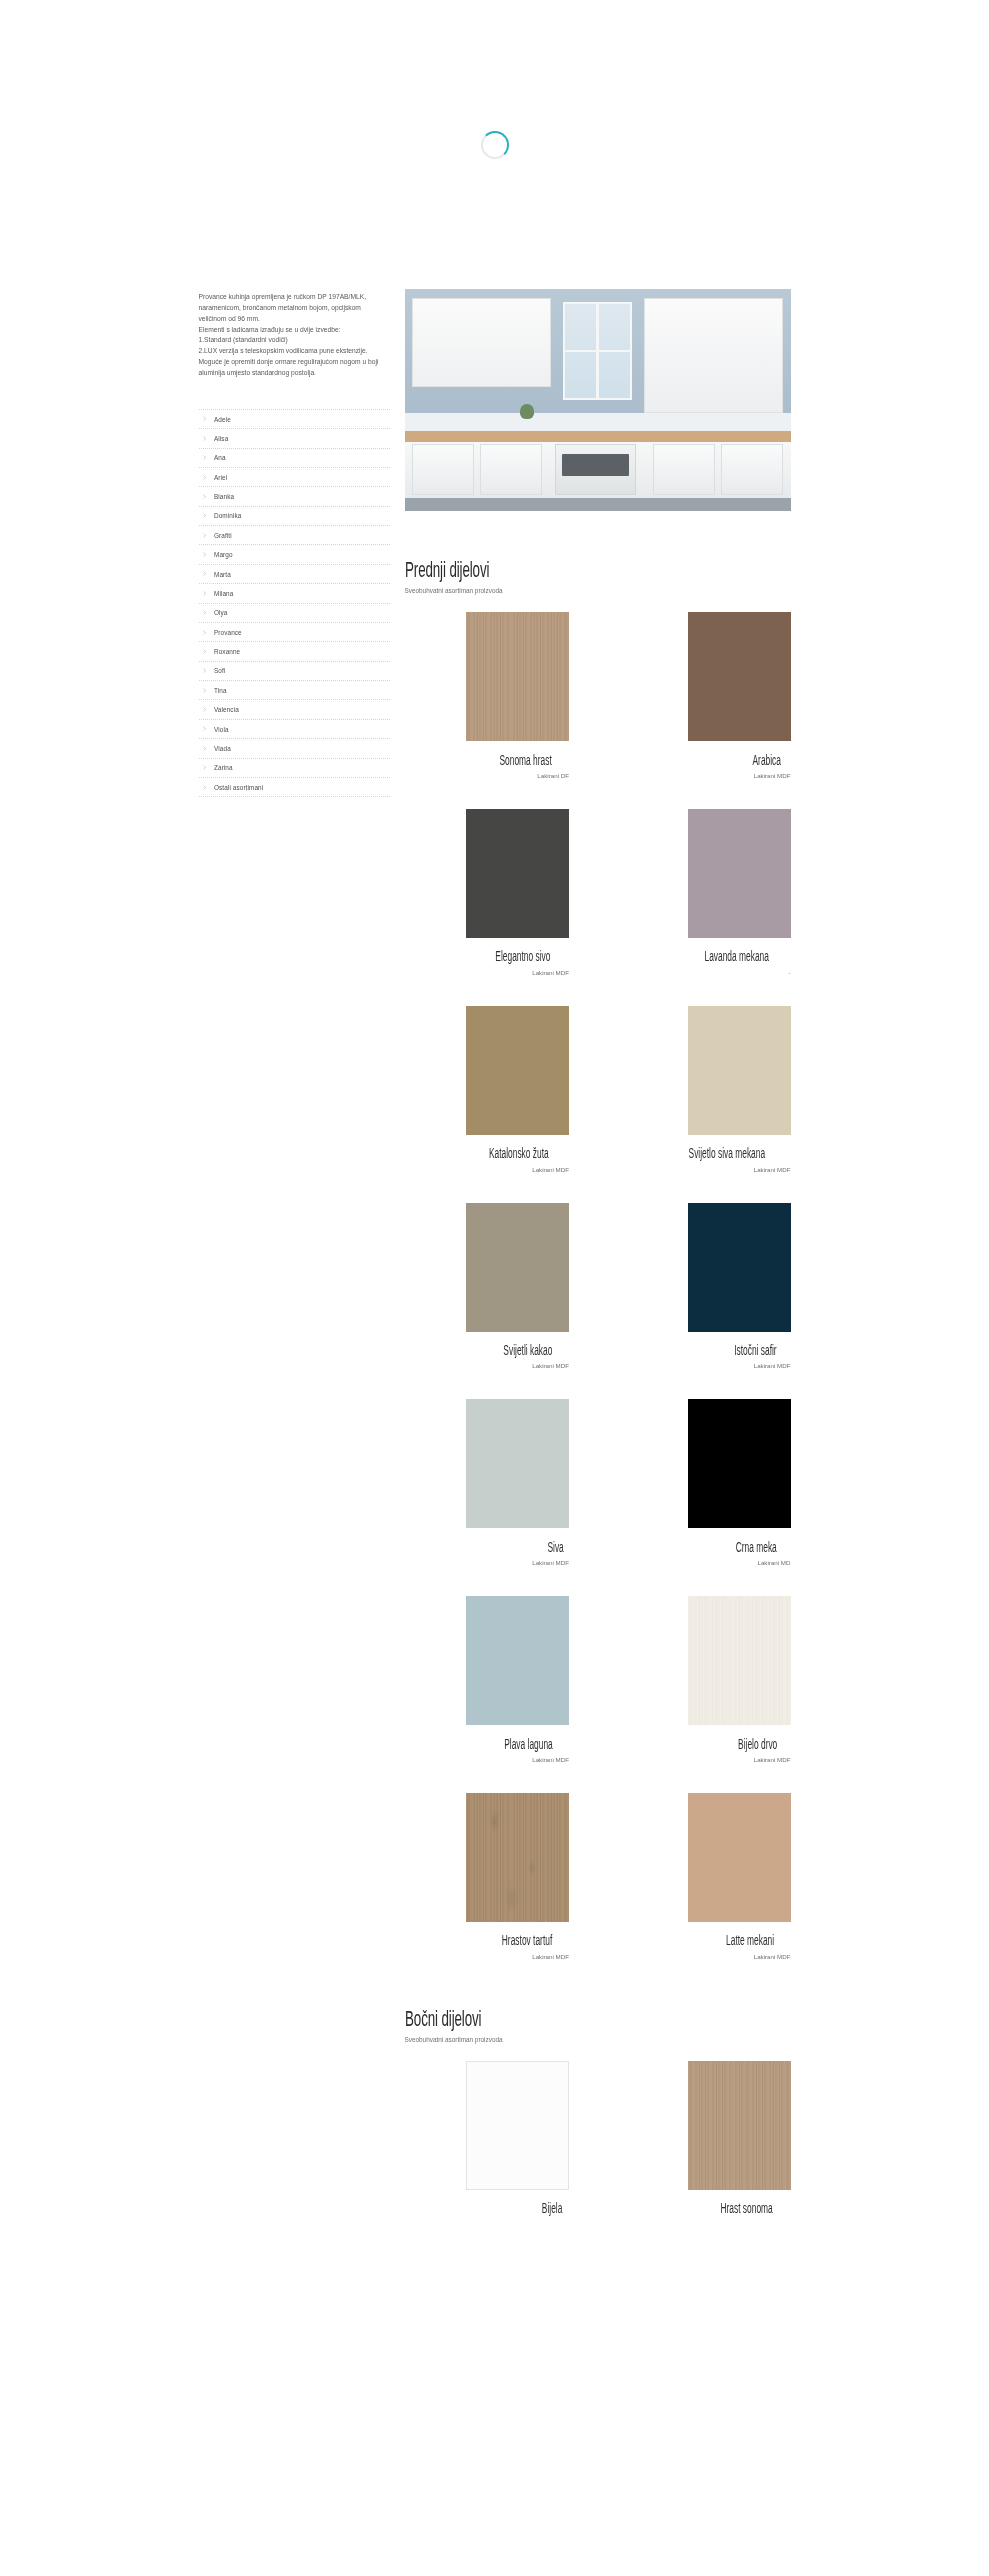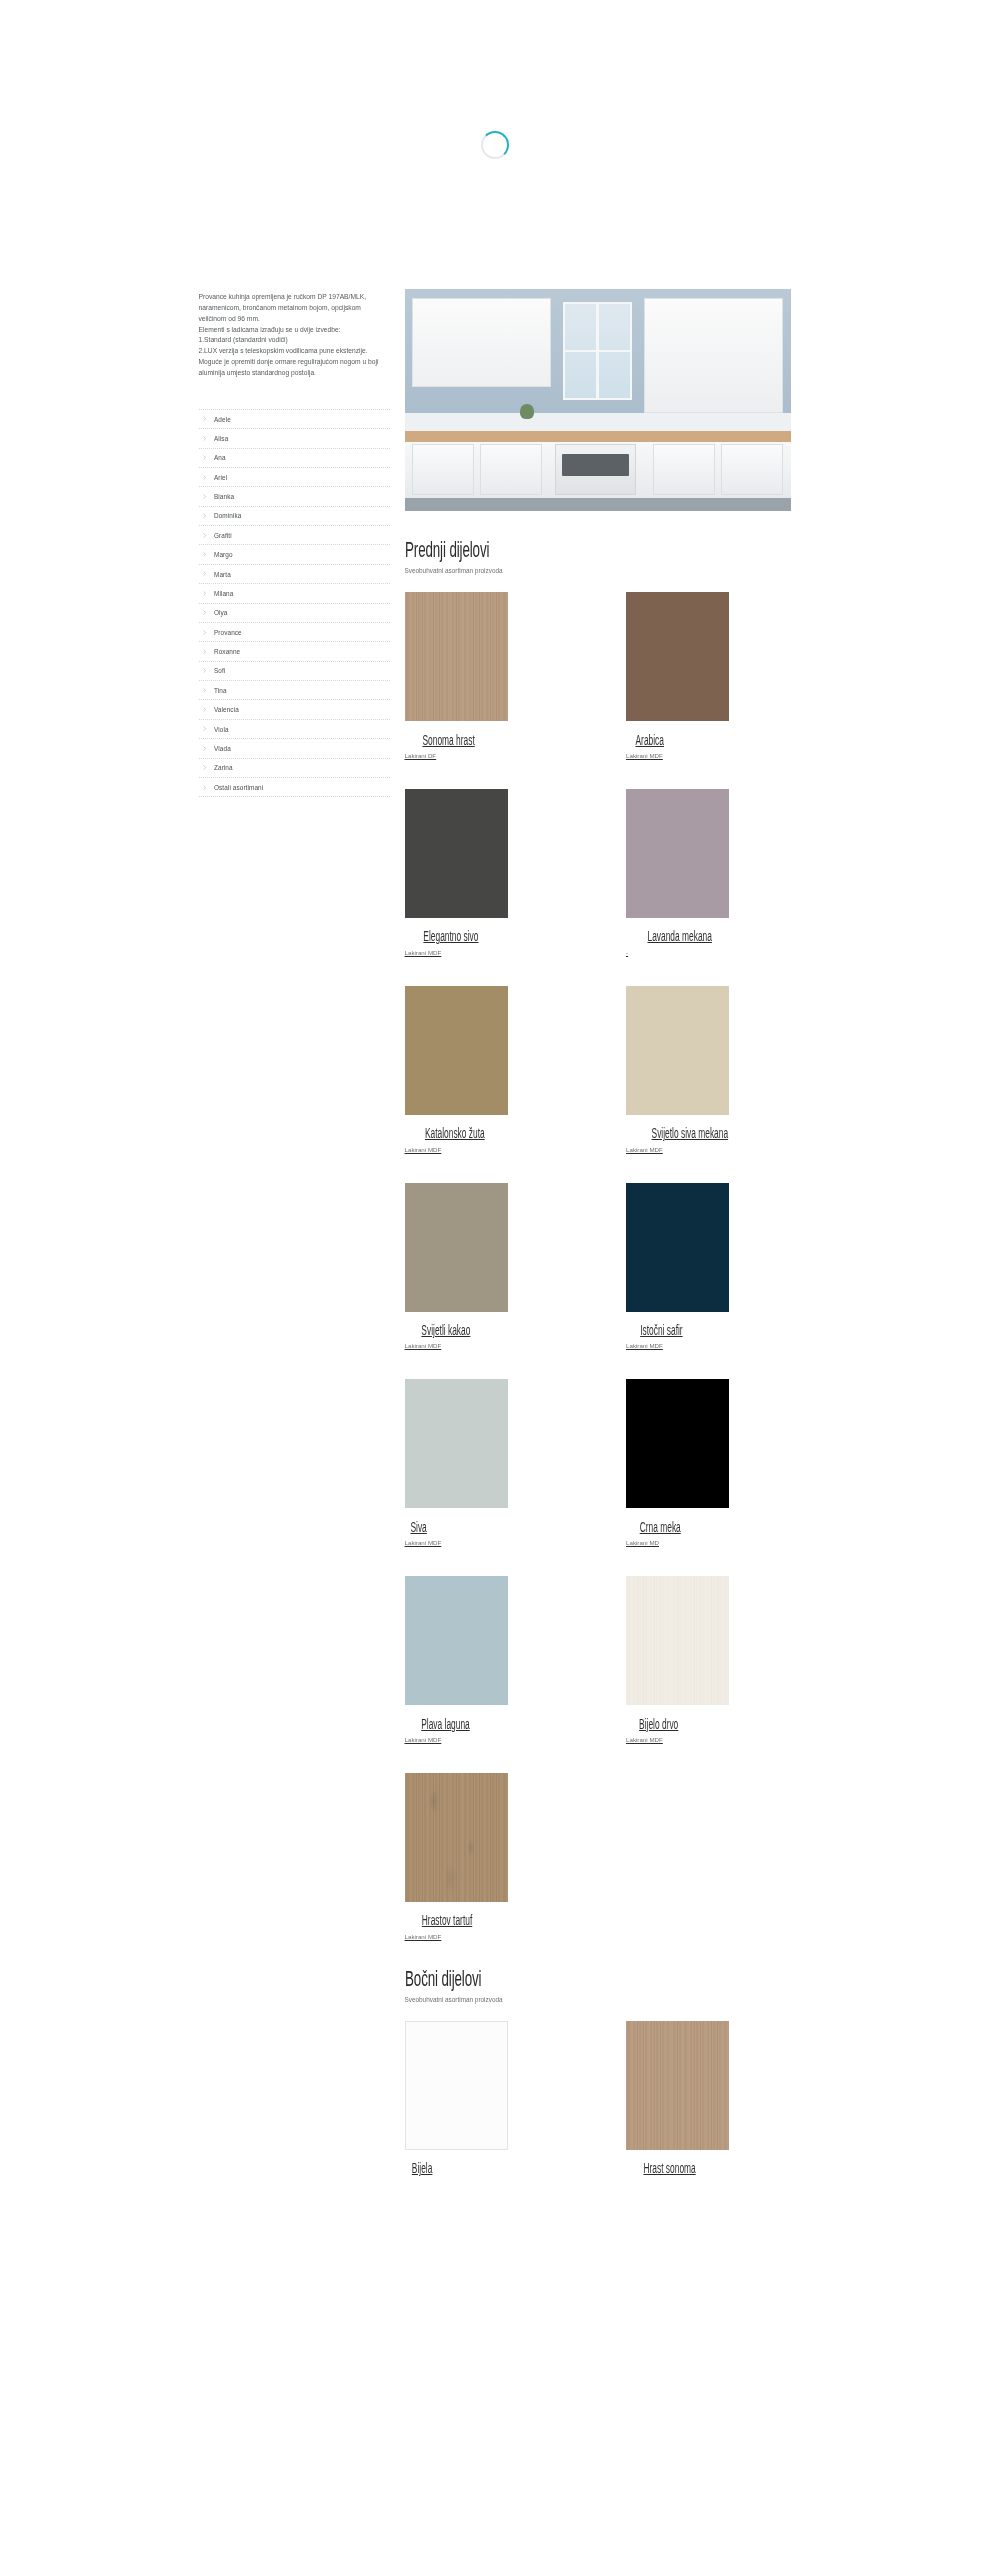--- a/index.html
+++ b/index.html
@@ -107,21 +107,21 @@
   .h-oven { position:absolute; left:39%; top:70%; width:21%; bottom:7%; background:linear-gradient(#f2f3f4,#dfe2e4); border:0.5px solid #d2d6d8; }
   .h-oven:before{ content:""; position:absolute; left:8%; top:18%; right:8%; height:44%; background:#5c6166; border-radius:1px; }
   .h-floor { position:absolute; left:0; right:0; bottom:0; height:6%; background:#9aa3aa; }
   .h-door { position:absolute; left:2%; top:70%; width:16%; bottom:7%; background:linear-gradient(#fafbfb,#e8ebed); border:0.5px solid #dcdfe1; }
   .h-door2 { position:absolute; left:19.5%; top:70%; width:16%; bottom:7%; background:linear-gradient(#fafbfb,#e8ebed); border:0.5px solid #dcdfe1; }
   .h-door3 { position:absolute; right:2%; top:70%; width:16%; bottom:7%; background:linear-gradient(#fafbfb,#e8ebed); border:0.5px solid #dcdfe1; }
   .h-door4 { position:absolute; right:19.5%; top:70%; width:16%; bottom:7%; background:linear-gradient(#fafbfb,#e8ebed); border:0.5px solid #dcdfe1; }
   .h-plant { position:absolute; left:30%; top:52%; width:13.4px; height:14.4px; background:#6e8b63; border-radius:50% 50% 40% 40%; }
 
   
-  .section { margin-top: 28px; }
+  .section { margin-top: 48px; }
   .sec-title {
     font-family: "Liberation Sans Narrow", "Liberation Sans", sans-serif;
     font-size: 21.6px;
     font-weight: 400;
     letter-spacing: -0.2px;
     color: #2b2b2b;
     line-height: 1.05;
     transform: scaleX(0.62);
     transform-origin: left center;
     white-space: nowrap;
@@ -132,21 +132,21 @@
     color: #6c7072;
   }
 
   .grid {
     margin-top: 18.5px;
     display: grid;
     grid-template-columns: repeat(2, 1fr);
     column-gap: 57px;
     row-gap: 30px;
   }
-  .card { display: flex; flex-direction: column; align-items: flex-start; cursor: pointer; text-decoration: underline; }
+  .card { display: flex; flex-direction: column; align-items: flex-end; cursor: pointer; }
   .swatch {
     width: 103px;
     height: 129px;
     background: #ddd;
     position: relative;
     overflow: hidden;
   }
   .swatch.bordered { border: 0.5px solid #e2e4e5; }
   .card-name {
     margin-top: 11.3px;
@@ -453,20 +453,25 @@
                   <div class="card-sub">Lakirani MDF</div>
                 </div>
                 <div class="card">
                   <div class="swatch" style="background:#a98d6c">
                     <div class="grain-v"></div>
                     <div class="knots" style="opacity:.55"></div>
                   </div>
                   <div class="card-name">Hrastov tartuf</div>
                   <div class="card-sub">Lakirani MDF</div>
                 </div>
+                <div class="card">
+                  <div class="swatch" style="background:#cba88a"></div>
+                  <div class="card-name">Latte mekani</div>
+                  <div class="card-sub">Lakirani MDF</div>
+                </div>
               </div>
             </div>
             <div class="section">
               <div class="sec-title">Bočni dijelovi</div>
               <div class="sec-sub">Sveobuhvatni asortiman proizvoda</div>
               <div class="grid">
                 <div class="card">
                   <div class="swatch bordered" style="background:#fcfcfc"></div>
                   <div class="card-name">Bijela</div>
                 </div>

